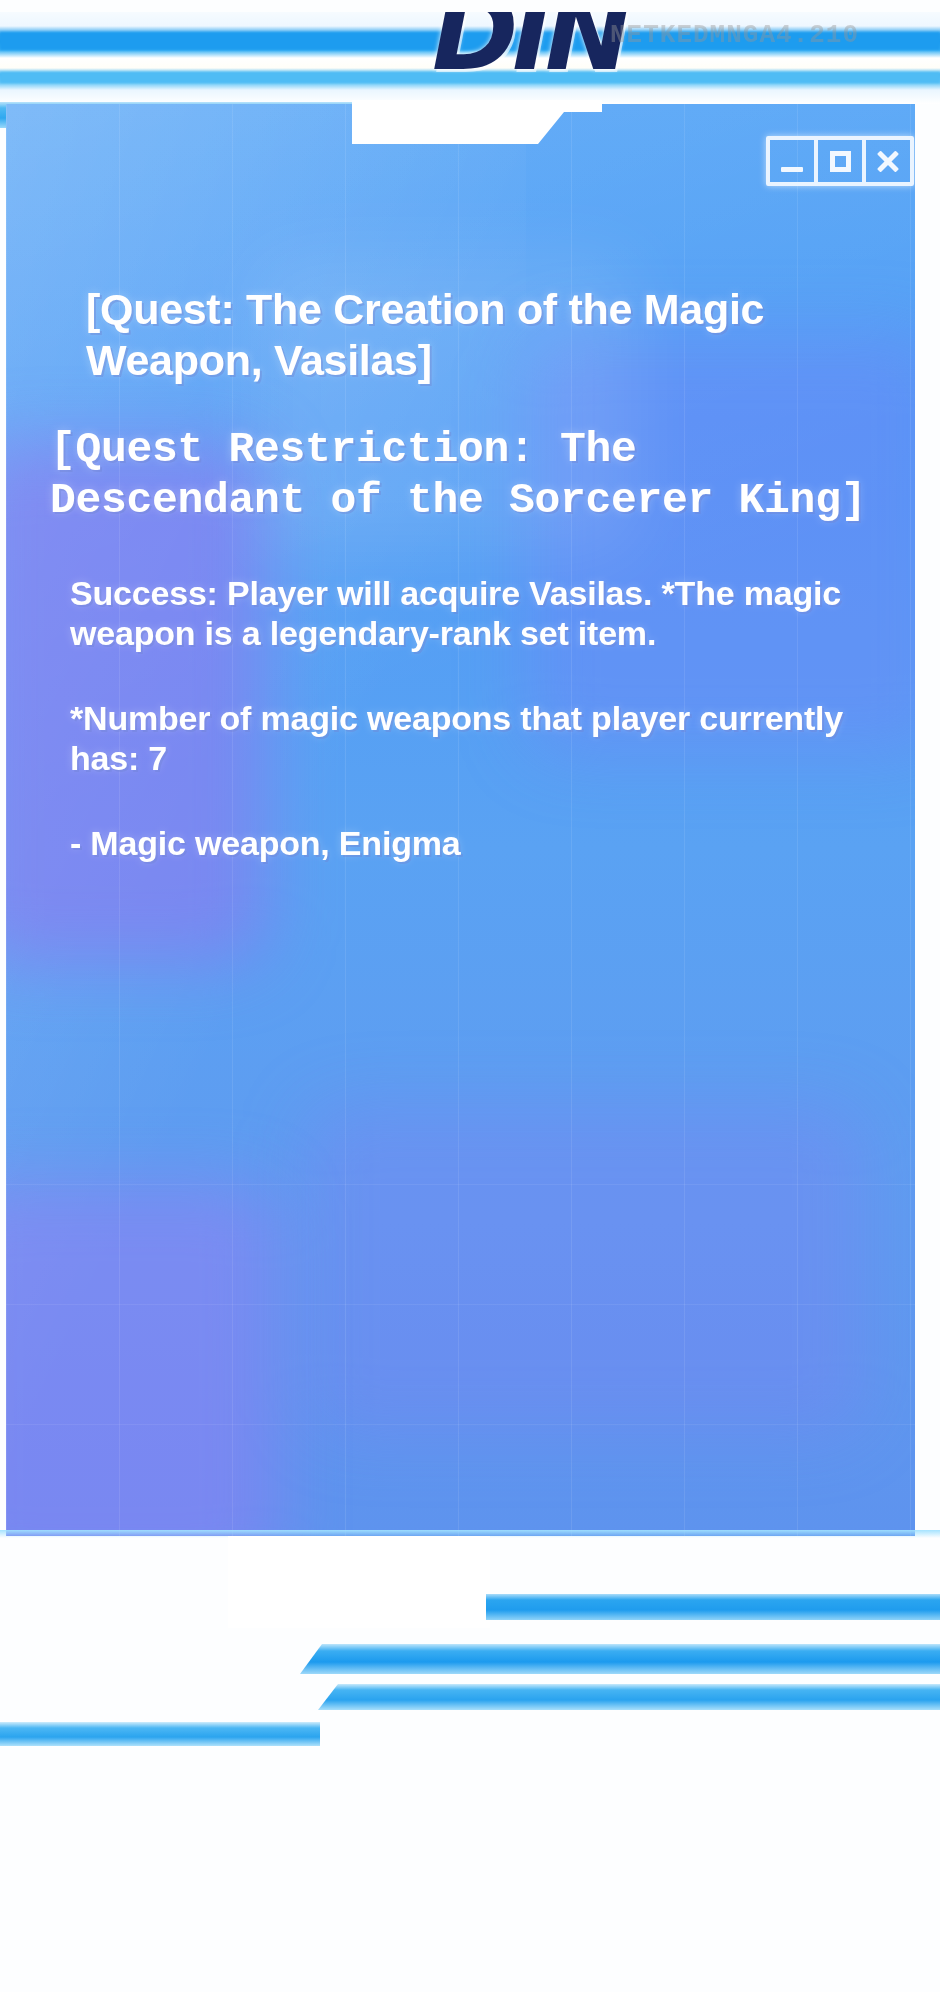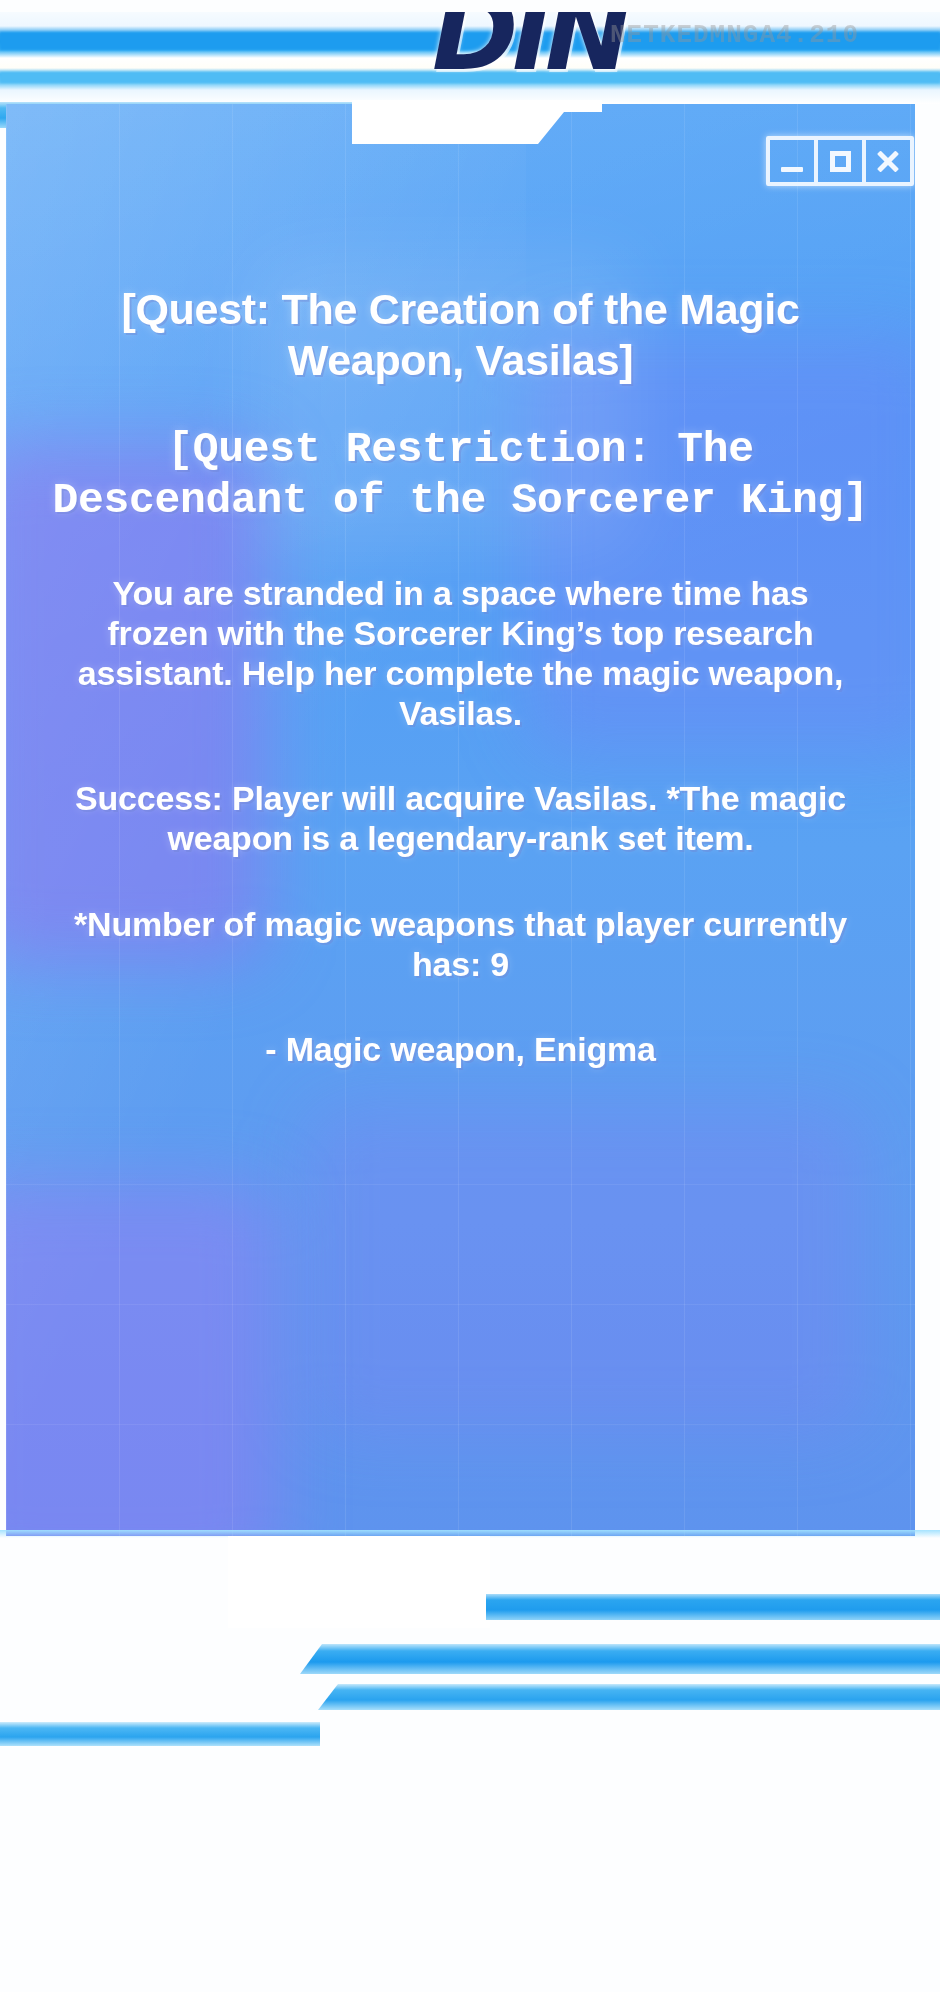--- a/index.html
+++ b/index.html
@@ -76,21 +76,21 @@
   #winctl .btn + .btn{border-left:4px solid #eaf4ff;}
   .ic-min{width:22px;height:5px;background:#f2f8ff;margin-top:16px;border-radius:1px;}
   .ic-max{width:21px;height:21px;border:5px solid #f2f8ff;box-sizing:border-box;}
   .ic-close{width:26px;height:26px;position:relative;}
   .ic-close:before,.ic-close:after{content:"";position:absolute;left:0;top:11px;
     width:26px;height:5px;background:#f2f8ff;border-radius:1px;}
   .ic-close:before{transform:rotate(45deg);}
   .ic-close:after{transform:rotate(-45deg);}
 
   
-  #content{position:absolute;left:40px;top:180px;width:829px;text-align:center;
+  #content{position:absolute;left:40px;top:180px;width:829px;
     color:#ffffff;}
   .blk{margin:0;padding:0;}
   .title{
     font-size:43px;font-weight:800;line-height:1.18;letter-spacing:-.3px;
     text-shadow:2px 2px 0 rgba(110,130,210,.40), 0 0 10px rgba(255,255,255,.28);
     margin:0 0 40px 0;padding:0 40px;
   }
   .title2{
     font-size:43px;font-weight:800;line-height:1.18;letter-spacing:-.3px;
     text-shadow:2px 2px 0 rgba(110,130,210,.40), 0 0 10px rgba(255,255,255,.28);
@@ -146,23 +146,22 @@
   <div class="blotch b2"></div>
   <div class="blotch b3"></div>
   <div class="blotch b4"></div>
   <div class="blotch b5"></div>
   <div class="grid"></div>
   <div class="grid2"></div>
 
   <div id="content">
     <p class="blk title">[Quest: The Creation of the Magic Weapon, Vasilas]</p>
     <p class="blk title2">[Quest Restriction: The Descendant of the Sorcerer King]</p>
-    <p class="blk para">You are stranded in a space where time has frozen with the Sorcerer King’s top research assistant. Help her complete the magic weapon, Vasilas.</p>
     <p class="blk para">Success: Player will acquire Vasilas. *The magic weapon is a legendary-rank set item.</p>
-    <p class="blk para">*Number of magic weapons that player currently has: 9</p>
+    <p class="blk para">*Number of magic weapons that player currently has: 7</p>
     <p class="blk para">- Magic weapon, Enigma</p>
   </div>
 </div>
 
 <div id="panel-notch"></div>
 
 <div id="winctl">
   <div class="btn">
     <span class="ic-min"></span>
   </div>

